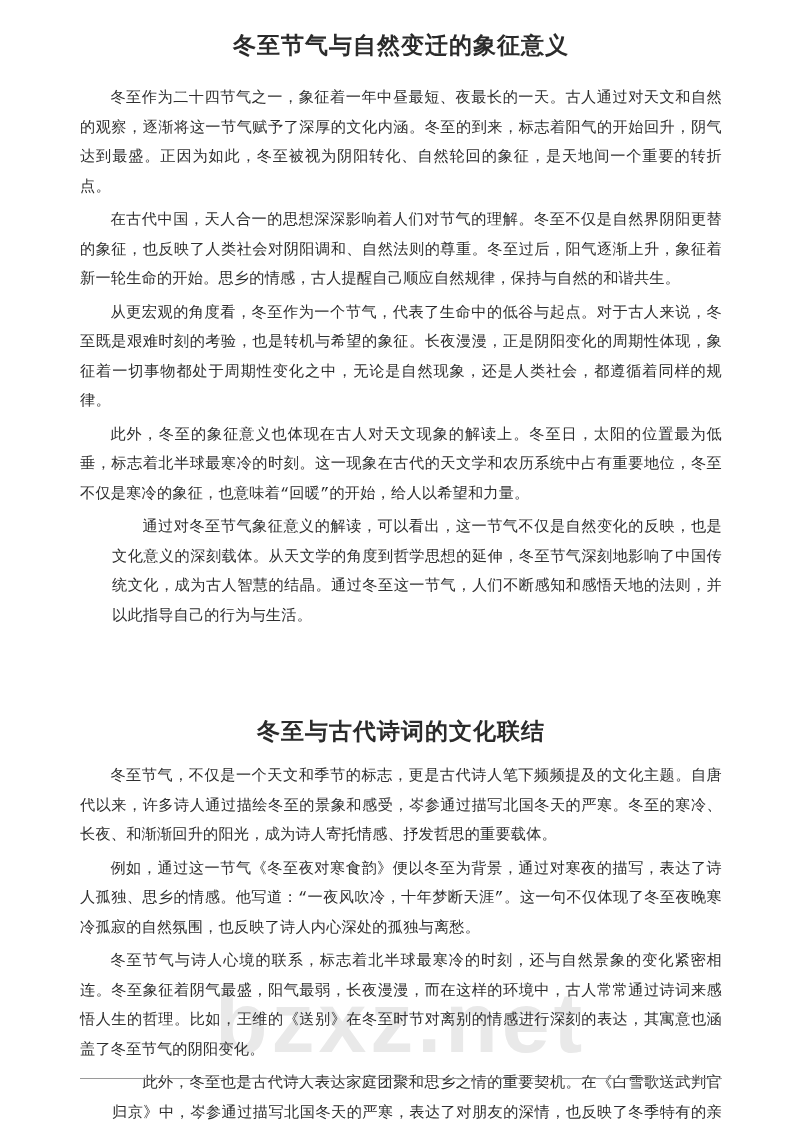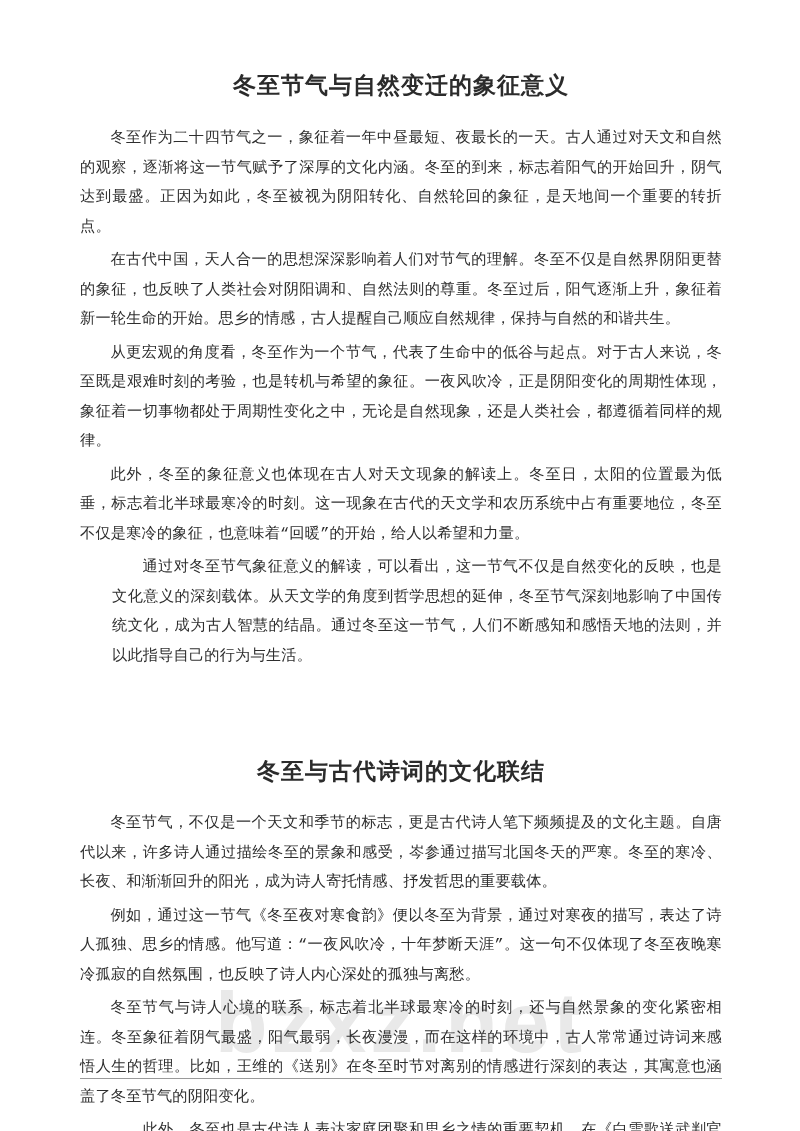--- a/index.html
+++ b/index.html
@@ -41,36 +41,36 @@
     color: #e9e9e9;
     line-height: 95px;
     white-space: nowrap;
     user-select: none;
     pointer-events: none;
     z-index: 0;
   }
 
   
   .article { position: relative; z-index: 1; }
-  .article-one { padding-top: 68px; }
+  .article-one { padding-top: 28px; }
   .article-two { padding-top: 83px; }
 
   h1.doc-title {
     margin: 0 0 22px 0;
     padding: 0;
     font-family: "DejaVu Serif", "Liberation Serif", serif;
     font-size: 23px;
     font-weight: 700;
     line-height: 34px;
     text-align: center;
     color: #2b2b2b;
     letter-spacing: 1px;
   }
   .article-two h1.doc-title {
-    margin-bottom: 21px;
+    margin-bottom: 14px;
   }
 
   p.para {
     margin: 0 0 4px 0;
     padding: 0;
     font-size: 15.2px;
     line-height: 29.5px;
     color: #2e2e2e;
     text-align: justify;
     text-justify: inter-ideograph;
@@ -110,21 +110,21 @@
 <div class="page">
 
   <div class="watermark">bzxz.net</div>
 
   <div class="content">
 
     <section class="article article-one">
       <h1 class="doc-title">冬至节气与自然变迁的象征意义</h1>
       <p class="para">冬至作为二十四节气之一，象征着一年中昼最短、夜最长的一天。古人通过对天文和自然的观察，逐渐将这一节气赋予了深厚的文化内涵。冬至的到来，标志着阳气的开始回升，阴气达到最盛。正因为如此，冬至被视为阴阳转化、自然轮回的象征，是天地间一个重要的转折点。</p>
       <p class="para">在古代中国，天人合一的思想深深影响着人们对节气的理解。冬至不仅是自然界阴阳更替的象征，也反映了人类社会对阴阳调和、自然法则的尊重。冬至过后，阳气逐渐上升，象征着新一轮生命的开始。思乡的情感，古人提醒自己顺应自然规律，保持与自然的和谐共生。</p>
-      <p class="para">从更宏观的角度看，冬至作为一个节气，代表了生命中的低谷与起点。对于古人来说，冬至既是艰难时刻的考验，也是转机与希望的象征。一夜风吹冷，正是阴阳变化的周期性体现，象征着一切事物都处于周期性变化之中，无论是自然现象，还是人类社会，都遵循着同样的规律。</p>
+      <p class="para">从更宏观的角度看，冬至作为一个节气，代表了生命中的低谷与起点。对于古人来说，冬至既是艰难时刻的考验，也是转机与希望的象征。长夜漫漫，正是阴阳变化的周期性体现，象征着一切事物都处于周期性变化之中，无论是自然现象，还是人类社会，都遵循着同样的规律。</p>
       <p class="para">此外，冬至的象征意义也体现在古人对天文现象的解读上。冬至日，太阳的位置最为低垂，标志着北半球最寒冷的时刻。这一现象在古代的天文学和农历系统中占有重要地位，冬至不仅是寒冷的象征，也意味着“回暖”的开始，给人以希望和力量。</p>
       <p class="para">通过对冬至节气象征意义的解读，可以看出，这一节气不仅是自然变化的反映，也是文化意义的深刻载体。从天文学的角度到哲学思想的延伸，冬至节气深刻地影响了中国传统文化，成为古人智慧的结晶。通过冬至这一节气，人们不断感知和感悟天地的法则，并以此指导自己的行为与生活。</p>
     </section>
 
     <section class="article article-two">
       <h1 class="doc-title">冬至与古代诗词的文化联结</h1>
       <p class="para">冬至节气，不仅是一个天文和季节的标志，更是古代诗人笔下频频提及的文化主题。自唐代以来，许多诗人通过描绘冬至的景象和感受，岑参通过描写北国冬天的严寒。冬至的寒冷、长夜、和渐渐回升的阳光，成为诗人寄托情感、抒发哲思的重要载体。</p>
       <p class="para">例如，通过这一节气《冬至夜对寒食韵》便以冬至为背景，通过对寒夜的描写，表达了诗人孤独、思乡的情感。他写道：“一夜风吹冷，十年梦断天涯”。这一句不仅体现了冬至夜晚寒冷孤寂的自然氛围，也反映了诗人内心深处的孤独与离愁。</p>
       <p class="para">冬至节气与诗人心境的联系，标志着北半球最寒冷的时刻，还与自然景象的变化紧密相连。冬至象征着阴气最盛，阳气最弱，长夜漫漫，而在这样的环境中，古人常常通过诗词来感悟人生的哲理。比如，王维的《送别》在冬至时节对离别的情感进行深刻的表达，其寓意也涵盖了冬至节气的阴阳变化。</p>
       <p class="para">此外，冬至也是古代诗人表达家庭团聚和思乡之情的重要契机。在《白雪歌送武判官归京》中，岑参通过描写北国冬天的严寒，表达了对朋友的深情，也反映了冬季特有的亲情氛围。“千里黄云白日曛，北风吹雁雪纷纷”，这首诗中的冬季景象深深影响了后人的冬至节庆活动，成为</p>

